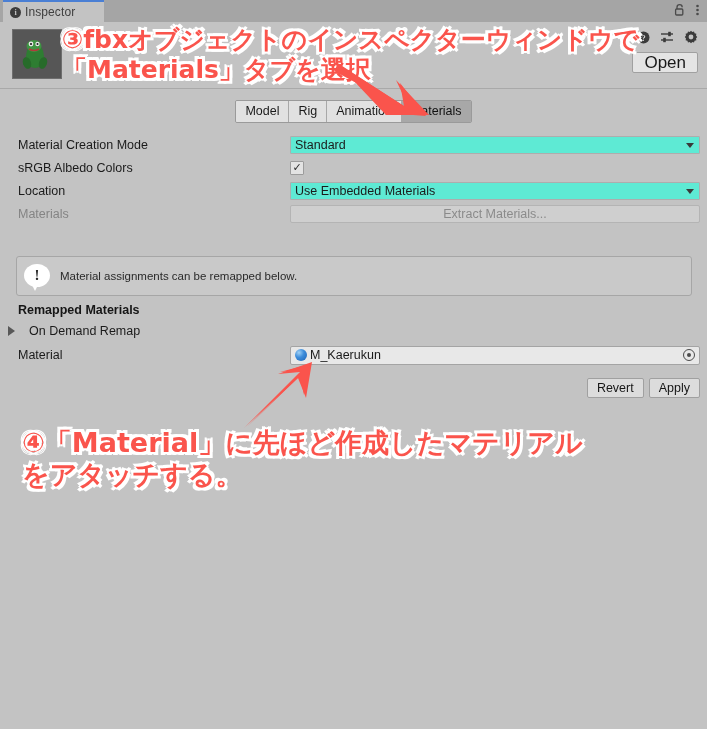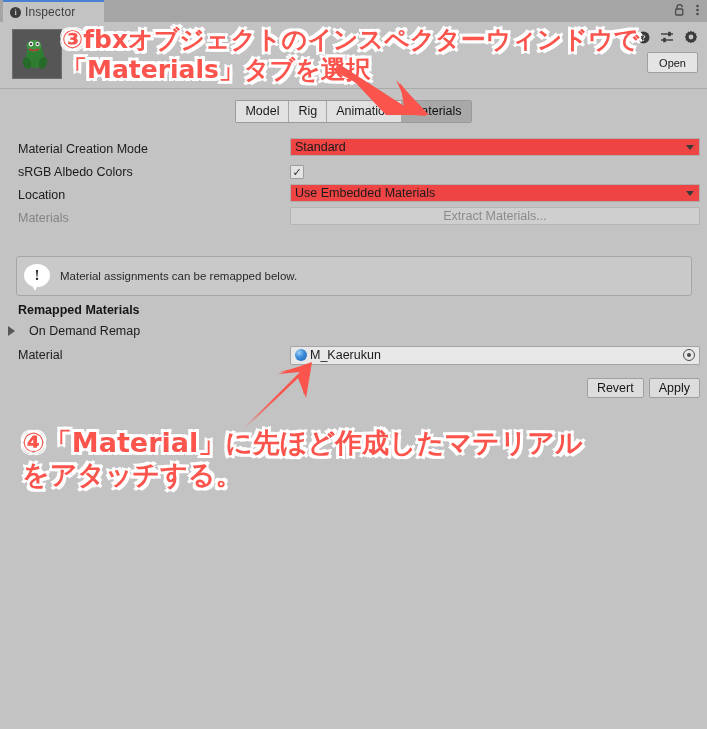--- a/index.html
+++ b/index.html
@@ -42,21 +42,21 @@
     position: absolute; left: 12px; top: 7px; width: 50px; height: 50px;
     background: #5a5a5a;
     border: 1px solid #6e6e6e;
     overflow: hidden;
   }
   .hdr-icons { position: absolute; right: 9px; top: 8px; display: flex; align-items: center; gap: 10px; }
   .open-btn {
     position: absolute; right: 9px; top: 30px;
     height: 21px; padding: 0 11px;
     background: #e4e4e4; border: 1px solid #a0a0a0; border-radius: 2px;
-    font-size: 11px; color: #181818;
+    font-size: 17px; color: #181818;
     display: flex; align-items: center; justify-content: center;
   }
 
   
   .tabstrip {
     position: absolute; left: 0; top: 90px; width: 707px; height: 42px;
     display: flex; align-items: center; justify-content: center;
     background: #c3c3c3;
   }
   .tabs { display: flex; border: 1px solid #9a9a9a; border-radius: 2px; overflow: hidden; height: 23px; }
@@ -64,26 +64,26 @@
     display: flex; align-items: center; padding: 0 9px;
     font-size: 12.5px; color: #1a1a1a;
     background: #e1e1e1;
     border-right: 1px solid #a8a8a8;
   }
   .tab:last-child { border-right: none; }
   .tab.active { background: #a8a8a8; color: #111; }
 
   
   .rows { position: absolute; left: 0; top: 133px; width: 707px; }
-  .row { display: flex; align-items: flex-end; height: 23px; padding: 0 7px 0 18px; }
+  .row { display: flex; align-items: center; height: 23px; padding: 0 7px 0 18px; }
   .row .rlabel { width: 272px; font-size: 12.5px; color: #1b1b1b; flex: none; }
   .row .rlabel.dim { color: #848484; }
 
   .field {
-    flex: 1; height: 18px; background: #ef4444;
+    flex: 1; height: 18px; background: #5eead4;
     border: 1px solid #adadad; border-radius: 1px;
     display: flex; align-items: center; padding: 0 4px;
     font-size: 12.5px; color: #1b1b1b; position: relative;
   }
   .field .caret {
     position: absolute; right: 5px; top: 50%; margin-top: -2px;
     width: 0; height: 0; border-left: 4px solid transparent;
     border-right: 4px solid transparent; border-top: 5px solid #3a3a3a;
   }
   .btnfield {

